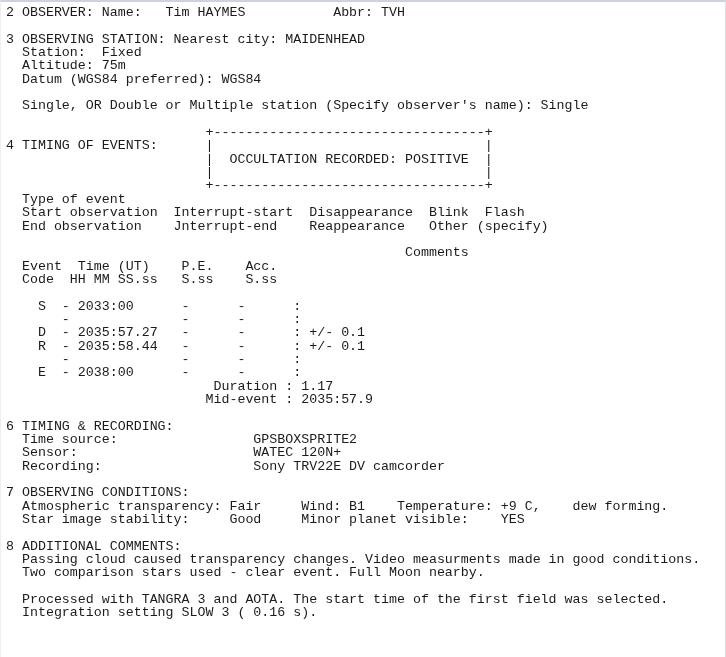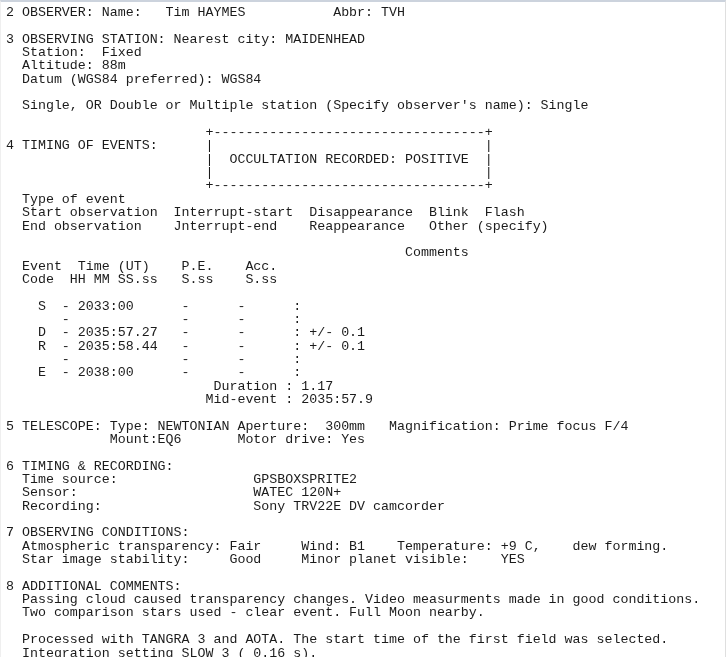--- a/index.html
+++ b/index.html
@@ -31,21 +31,21 @@
   .sec:last-child { margin-bottom: 0; }
 </style>
 </head>
 <body>
 
 <div class="doc-page">
   <pre class="sec">2 OBSERVER: Name:   Tim HAYMES           Abbr: TVH</pre>
 
   <pre class="sec">3 OBSERVING STATION: Nearest city: MAIDENHEAD
   Station:  Fixed
-  Altitude: 88m
+  Altitude: 75m
   Datum (WGS84 preferred): WGS84
 
   Single, OR Double or Multiple station (Specify observer's name): Single</pre>
 
   <pre class="sec">                         +----------------------------------+
 4 TIMING OF EVENTS:      |                                  |
                          |  OCCULTATION RECORDED: POSITIVE  |
                          |                                  |
                          +----------------------------------+
   Type of event
@@ -58,22 +58,20 @@
 
     S  - 2033:00      -      -      :
        -              -      -      :
     D  - 2035:57.27   -      -      : +/- 0.1
     R  - 2035:58.44   -      -      : +/- 0.1
        -              -      -      :
     E  - 2038:00      -      -      :
                           Duration : 1.17
                          Mid-event : 2035:57.9</pre>
 
-  <pre class="sec">5 TELESCOPE: Type: NEWTONIAN Aperture:  300mm   Magnification: Prime focus F/4
-             Mount:EQ6       Motor drive: Yes</pre>
 
   <pre class="sec">6 TIMING &amp; RECORDING:
   Time source:                 GPSBOXSPRITE2
   Sensor:                      WATEC 120N+
   Recording:                   Sony TRV22E DV camcorder</pre>
 
   <pre class="sec">7 OBSERVING CONDITIONS:
   Atmospheric transparency: Fair     Wind: B1    Temperature: +9 C,    dew forming.
   Star image stability:     Good     Minor planet visible:    YES</pre>
 

